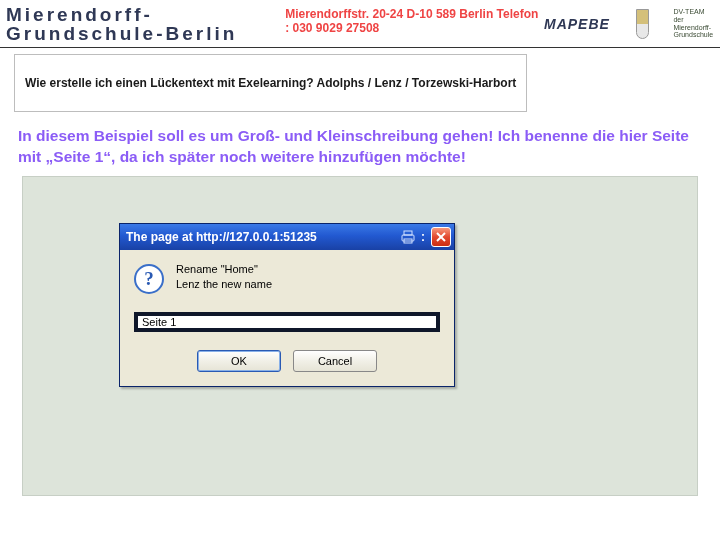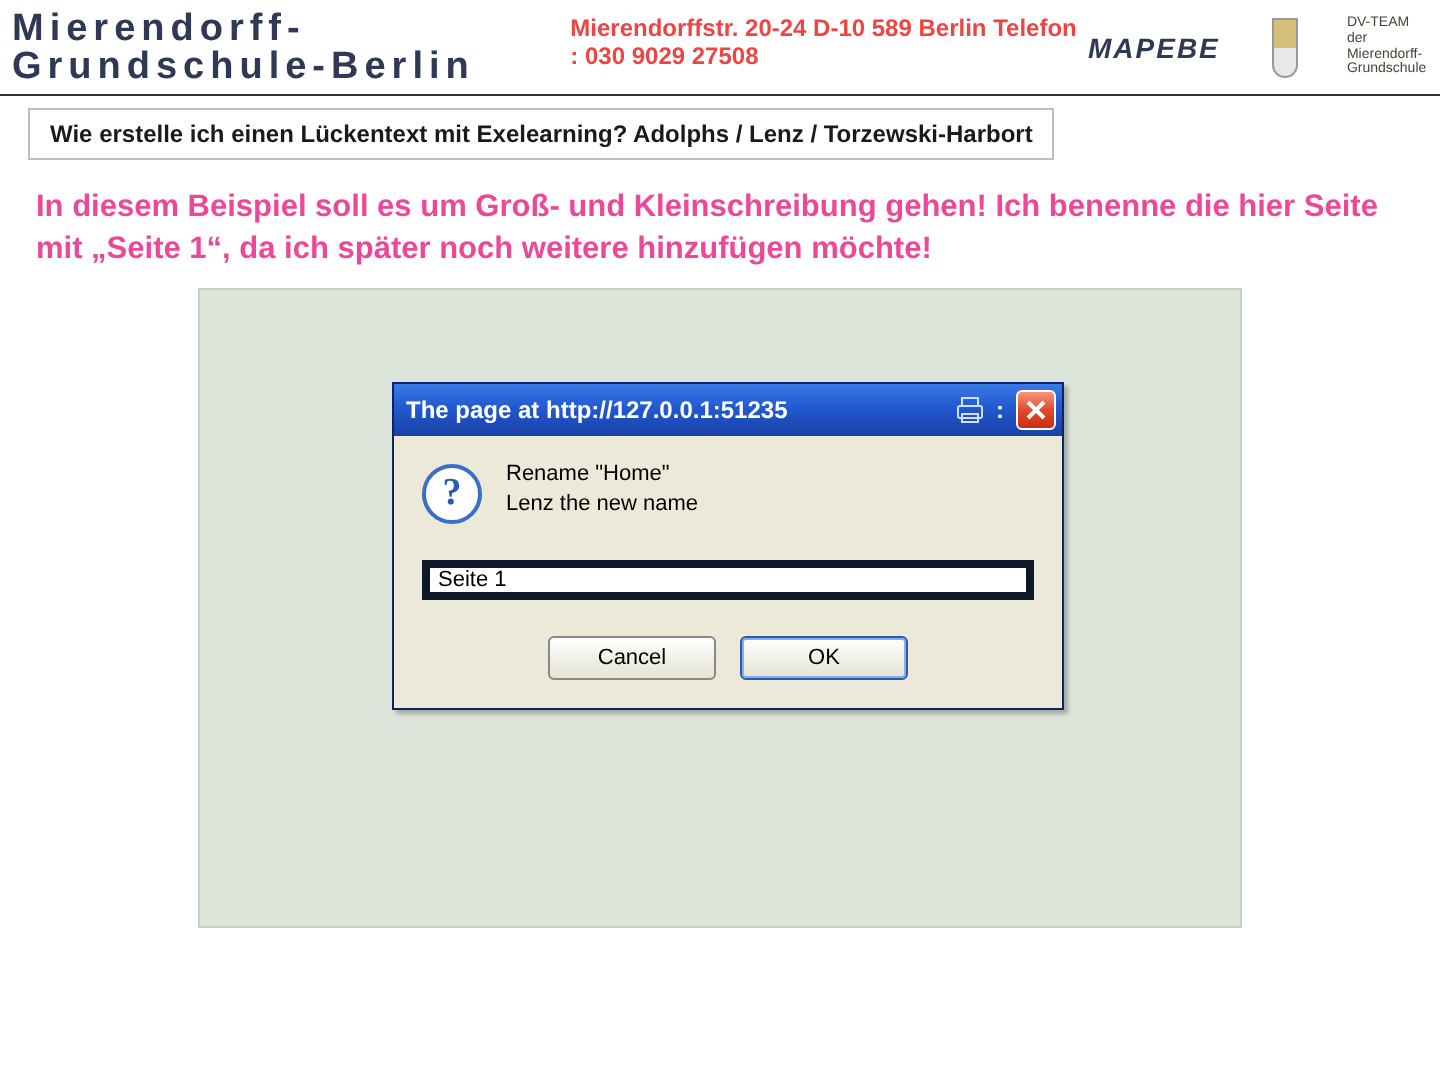--- a/index.html
+++ b/index.html
@@ -67,34 +67,34 @@
   }
   .subheader-row {
     width: 100%;
     padding: 6px 0;
   }
   .subheader {
     display: inline-block;
     font-size: 12px;
     font-weight: bold;
     color: #1a1a1a;
-    padding: 5px 10px;
+    padding: 21px 10px;
     border: 1px solid #bdbdbd;
     margin-left: 14px;
     background: #fff;
   }
   .main-text {
     font-size: 15.5px;
     font-weight: bold;
-    color: #ec4899;
+    color: #8b5cf6;
     padding: 8px 18px 6px 18px;
     line-height: 1.35;
   }
   .app-area {
-    width: 522px;
+    width: 676px;
     height: 320px;
     margin: 2px auto 0 auto;
     background: #dde4da;
     border: 1px solid #c7cfc5;
     position: relative;
   }
   .dialog {
     position: absolute;
     left: 96px;
     top: 46px;
@@ -249,18 +249,18 @@
     <div class="dialog-body">
       <div class="prompt-row">
         <div class="q-icon">?</div>
         <div class="prompt-text">
           <div>Rename "Home"</div>
           <div>Lenz the new name</div>
         </div>
       </div>
       <input class="input-field" type="text" value="Seite 1" style="">
       <div class="btn-row">
+        <button class="xp-btn default">OK</button>
         <button class="xp-btn">Cancel</button>
-        <button class="xp-btn default">OK</button>
       </div>
     </div>
   </div>
 </div>
 
 </body></html>

